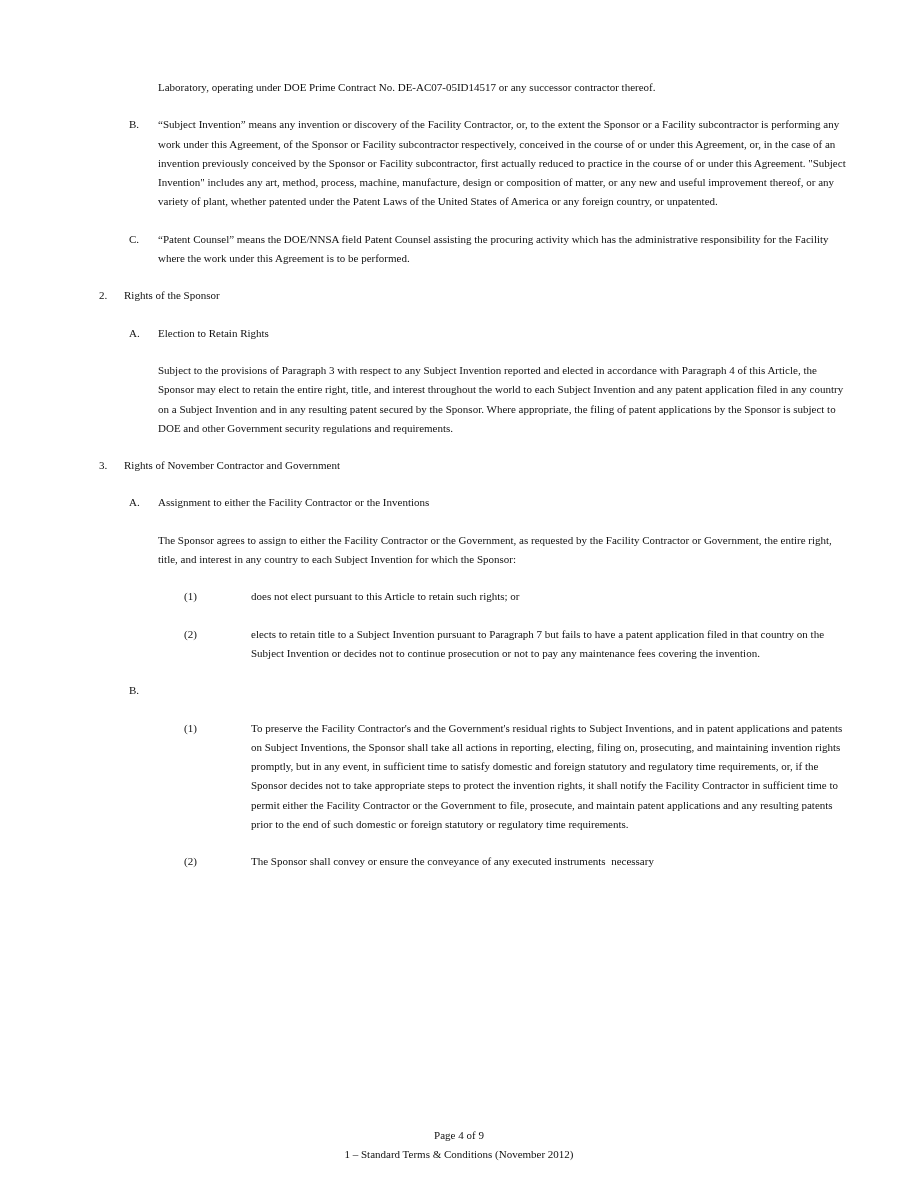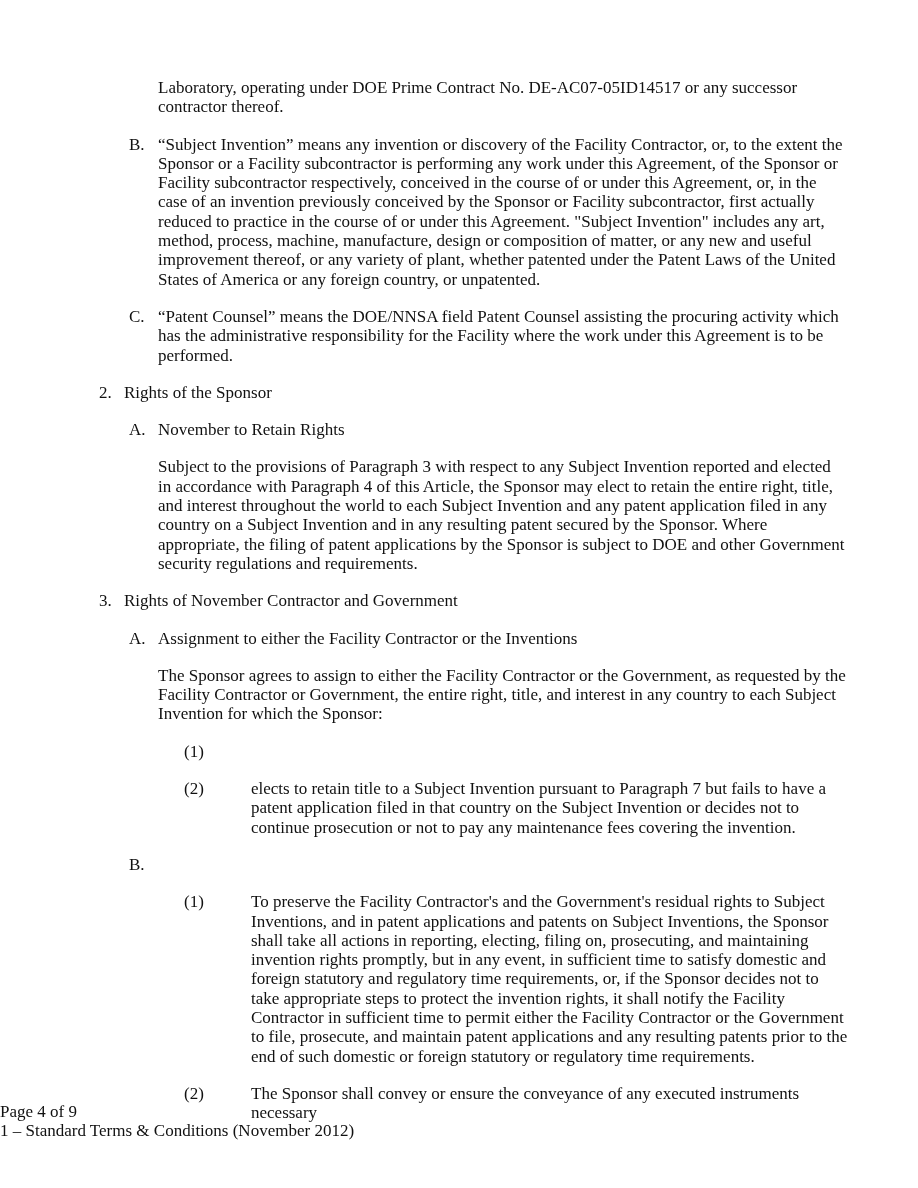--- a/index.html
+++ b/index.html
@@ -3,21 +3,21 @@
 <meta charset="utf-8">
 <style>
   html, body { margin: 0; padding: 0; background: #e8e8e8; }
   .page {
     position: relative;
     width: 918px;
     height: 1188px;
     margin: 0 auto;
     background: #ffffff;
     font-family: "Liberation Serif", "DejaVu Serif", serif;
-    font-size: 17px;
+    font-size: 11px;
     line-height: 19.3px;
     color: #111111;
     overflow: hidden;
   }
   .content {
     padding-top: 78px;
     padding-right: 70px;
   }
   .block {
     display: flex;
@@ -28,24 +28,24 @@
   .block .txt { flex: 1 1 auto; white-space: pre-wrap; }
   .section   { padding-left: 99px; }
   .section .label { width: 25px; }
   .letter    { padding-left: 129px; }
   .letter .label { width: 29px; }
   .sub       { padding-left: 184px; }
   .sub .label { width: 67px; }
   .paragraph { padding-left: 158px; }
   .footer {
     position: absolute;
-    top: 1102px;
+    top: 1126px;
     left: 0;
     width: 100%;
-    text-align: left;
+    text-align: center;
     line-height: 19.3px;
   }
 </style>
 </head>
 <body>
 
 <div class="page">
   <div class="content" id="doc-content">
       <div class="block paragraph">
         <span class="txt">Laboratory, operating under DOE Prime Contract No. DE-AC07-05ID14517 or any successor contractor thereof.</span>
@@ -57,38 +57,39 @@
       <div class="block letter">
         <span class="label">C.</span>
         <span class="txt">“Patent Counsel” means the DOE/NNSA field Patent Counsel assisting the procuring activity which has the administrative responsibility for the Facility where the work under this Agreement is to be performed.</span>
       </div>
       <div class="block section">
         <span class="label">2.</span>
         <span class="txt">Rights of the Sponsor</span>
       </div>
       <div class="block letter">
         <span class="label">A.</span>
-        <span class="txt">November to Retain Rights</span>
+        <span class="txt">Election to Retain Rights</span>
       </div>
       <div class="block paragraph">
         <span class="txt">Subject to the provisions of Paragraph 3 with respect to any Subject Invention reported and elected in accordance with Paragraph 4 of this Article, the Sponsor may elect to retain the entire right, title, and interest throughout the world to each Subject Invention and any patent application filed in any country on a Subject Invention and in any resulting patent secured by the Sponsor. Where appropriate, the filing of patent applications by the Sponsor is subject to DOE and other Government security regulations and requirements.</span>
       </div>
       <div class="block section">
         <span class="label">3.</span>
         <span class="txt">Rights of November Contractor and Government</span>
       </div>
       <div class="block letter">
         <span class="label">A.</span>
         <span class="txt">Assignment to either the Facility Contractor or the Inventions</span>
       </div>
       <div class="block paragraph">
         <span class="txt">The Sponsor agrees to assign to either the Facility Contractor or the Government, as requested by the Facility Contractor or Government, the entire right, title, and interest in any country to each Subject Invention for which the Sponsor:</span>
       </div>
       <div class="block sub">
         <span class="label">(1)</span>
+        <span class="txt">does not elect pursuant to this Article to retain such rights; or</span>
       </div>
       <div class="block sub">
         <span class="label">(2)</span>
         <span class="txt">elects to retain title to a Subject Invention pursuant to Paragraph 7 but fails to have a patent application filed in that country on the Subject Invention or decides not to continue prosecution or not to pay any maintenance fees covering the invention.</span>
       </div>
       <div class="block letter">
         <span class="label">B.</span>
       </div>
       <div class="block sub">
         <span class="label">(1)</span>

